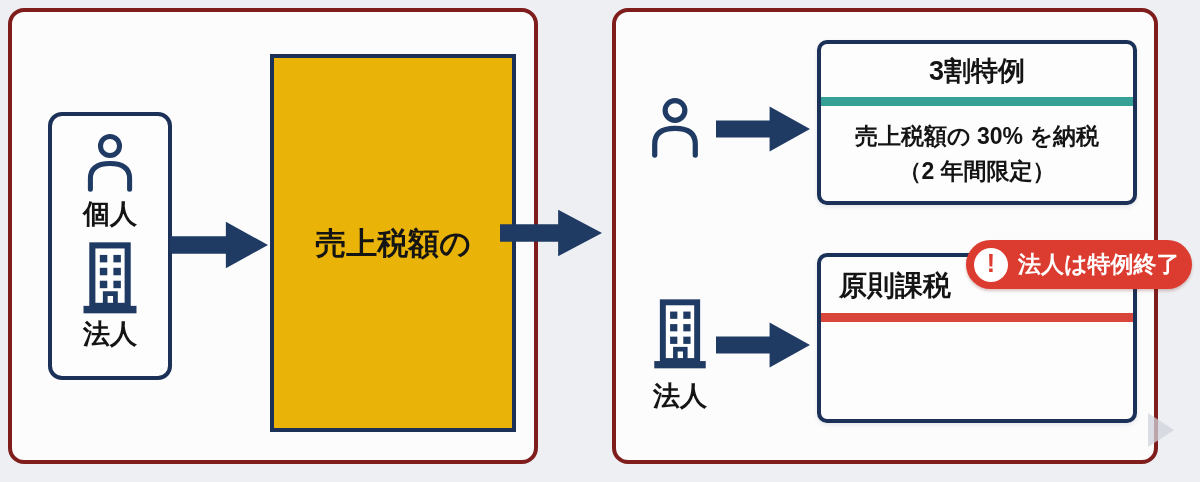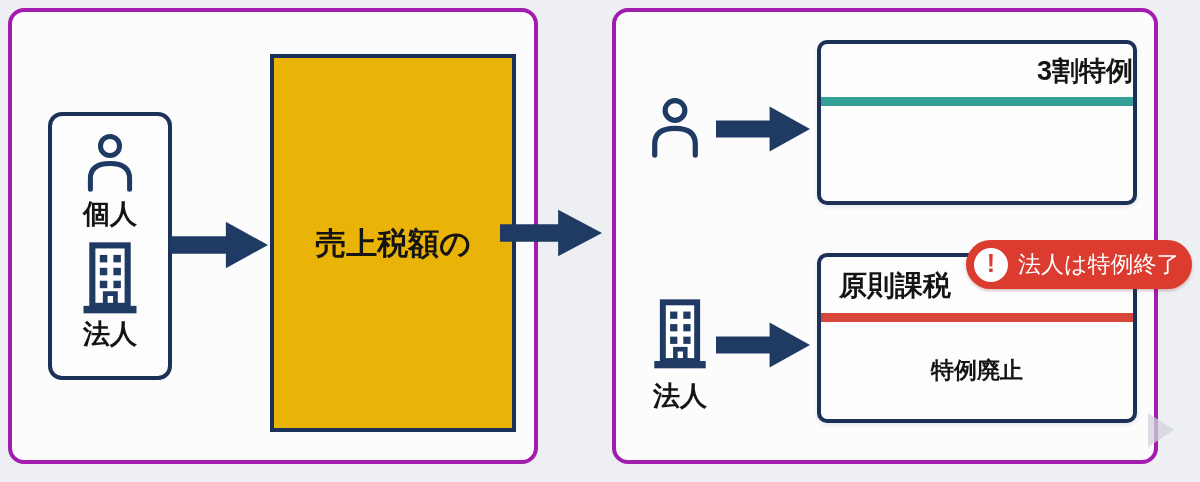--- a/index.html
+++ b/index.html
@@ -11,21 +11,21 @@
   .stage {
     position: relative;
     width: 1200px;
     height: 482px;
     background: #edeff2;
     overflow: hidden;
   }
   .panel {
     position: absolute;
     background: #fcfcfd;
-    border: 4px solid #a21caf;
+    border: 4px solid #7f1d1d;
     border-radius: 16px;
   }
   .left-panel  { left: 8px;   top: 8px; width: 530px; height: 456px; }
   .right-panel { left: 612px; top: 8px; width: 546px; height: 456px; }
 
   .entity-box {
     position: absolute;
     left: 36px; top: 100px;
     width: 124px; height: 268px;
     background: #fdfdfe;
@@ -77,21 +77,21 @@
   }
   .card-top    { left: 817px; top: 40px;  width: 320px; height: 165px; }
   .card-bottom { left: 817px; top: 253px; width: 320px; height: 170px; }
   .card-title {
     font-weight: 700;
     color: #141414;
     white-space: nowrap;
   }
   .card-top .card-title {
     font-size: 27px;
-    text-align: right;
+    text-align: center;
     padding: 9px 0 8px 0;
   }
   .card-bottom .card-title {
     font-size: 28px;
     text-align: left;
     padding: 10px 0 8px 18px;
   }
   .accent-bar { height: 9px; width: 100%; }
   .card-body {
     flex: 1;
@@ -131,21 +131,21 @@
   }
   .alert-mark {
     font-size: 25px;
     font-weight: 700;
     line-height: 1;
     transform: translateY(-1px);
   }
   .alert-text {
     color: #ffffff;
     font-size: 23px;
-    font-weight: 400;
+    font-weight: 700;
     white-space: nowrap;
   }
 
   .person2-icon   { position: absolute; left: 646px; top: 96px; }
   .building2-wrap {
     position: absolute;
     left: 630px; top: 296px;
     width: 100px;
     display: flex;
     flex-direction: column;
@@ -226,38 +226,41 @@
       <use href="#person-shape"></use>
     </svg>
 
   <svg class="flow-arrow arrow-3" width="94" height="56" viewBox="0 0 100 60" preserveAspectRatio="none" style="color: rgb(31, 58, 99);">
       <use href="#arrow-shape"></use>
     </svg>
 
   <div class="card card-top">
     <div class="card-title">3割特例</div>
     <div class="accent-bar" style="background: rgb(53, 160, 150);"></div>
+    <div class="card-body">
+      <div class="card-body-line">売上税額の 30% を納税</div>
+      <div class="card-body-line">（2 年間限定）</div>
+    </div>
   </div>
 
   <div class="building2-wrap">
     <svg class="icon-svg" width="66" height="76" viewBox="0 0 100 106" style="color: rgb(31, 58, 99);">
         <use href="#building-shape"></use>
       </svg>
     <div class="entity-label" style="margin-top:8px">法人</div>
   </div>
 
   <svg class="flow-arrow arrow-4" width="94" height="56" viewBox="0 0 100 60" preserveAspectRatio="none" style="color: rgb(31, 58, 99);">
       <use href="#arrow-shape"></use>
     </svg>
 
   <div class="card card-bottom">
     <div class="card-title">原則課税</div>
     <div class="accent-bar" style="background: rgb(216, 69, 58);"></div>
     <div class="card-body">
-      <div class="card-body-line">特例廃止</div>
     </div>
   </div>
 
   <div class="alert-badge" style="background: rgb(220, 59, 47);">
     <div class="alert-circle">
       <span class="alert-mark" style="color: rgb(220, 59, 47);">!</span>
     </div>
     <div class="alert-text">法人は特例終了</div>
   </div>
 

